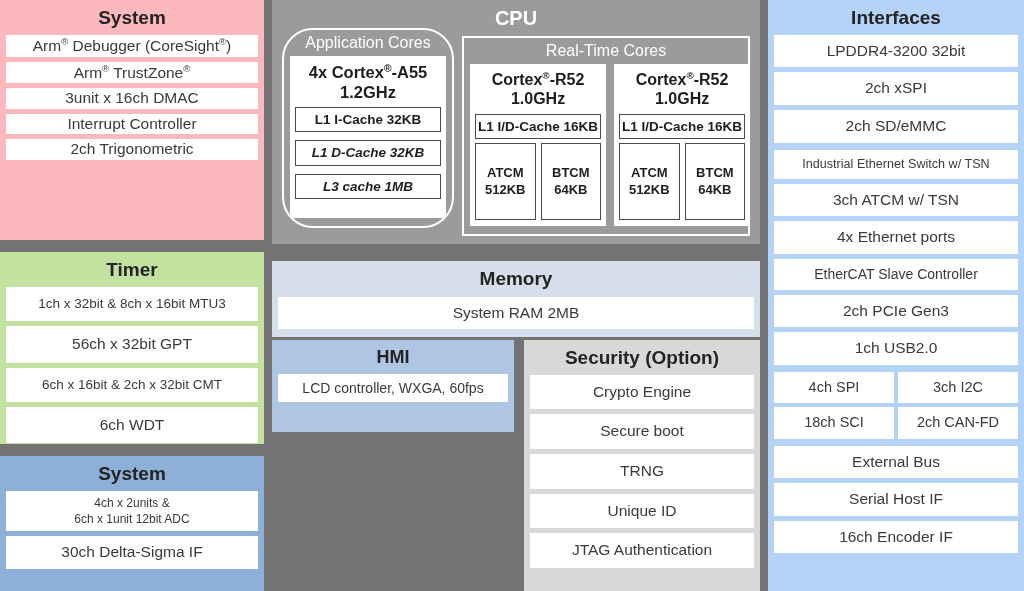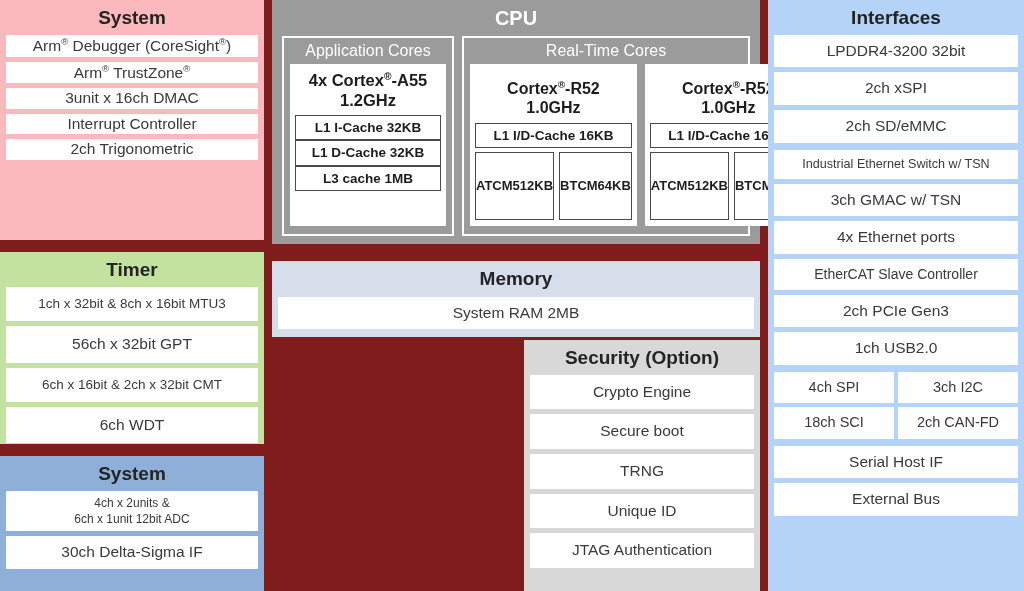--- a/index.html
+++ b/index.html
@@ -10,21 +10,21 @@
     overflow: hidden;
     background: #49704b;
     font-family: "Liberation Sans", sans-serif;
     color: #333333;
   }
 
   .diagram {
     position: relative;
     width: 1024px;
     height: 591px;
-    background: #7f1d1d;
+    background: #737373;
   }
 
   
   .panel {
     position: absolute;
     padding: 4px 6px 6px 6px;
   }
   .panel-title {
     text-align: center;
     font-weight: bold;
@@ -72,21 +72,21 @@
     background: #9b9b9b;
     padding: 2px 6px 6px 6px;
   }
   .core-group-title {
     text-align: center;
     color: #ffffff;
     font-size: 16px;
     padding: 2px 0 4px 0;
     line-height: 1.1;
   }
-  #app-cores { left: 282px; top: 36px; width: 172px; height: 200px; }
+  #app-cores { left: 282px; top: 28px; width: 172px; height: 200px; border-radius: 31px; }
   #rt-cores  { left: 462px; top: 36px; width: 288px; height: 200px; }
 
   .core-box {
     background: #ffffff;
     padding: 5px 5px 6px 5px;
     height: calc(100% - 26px);
   }
   .core-name {
     text-align: center;
     font-weight: bold;
@@ -102,36 +102,36 @@
     border: 1.5px solid #4a4a4a;
     background: #ffffff;
     text-align: center;
     font-weight: bold;
     font-size: 13.5px;
     color: #1d1d1d;
     padding: 4px 2px;
     line-height: 1.15;
     white-space: nowrap;
   }
-  .mem-box + .mem-box { margin-top: 0; }
+  .mem-box + .mem-box { margin-top: 8px; font-style: italic; }
 
   .rt-col { display: flex; gap: 8px; height: calc(100% - 26px); }
   .rt-core {
     background: #ffffff;
     flex: 1;
-    padding: 14px 5px 6px 5px;
+    padding: 5px 5px 6px 5px;
     display: flex;
     flex-direction: column;
   }
   .tcm-row { display: flex; gap: 5px; margin-top: 4px; flex: 1; }
   .tcm-box {
     border: 1.5px solid #4a4a4a;
     flex: 1;
     display: flex;
-    flex-direction: row;
+    flex-direction: column;
     align-items: center;
     justify-content: center;
     font-weight: bold;
     font-size: 13px;
     color: #1d1d1d;
     line-height: 1.3;
     text-align: right;
   }
 
   
@@ -249,20 +249,24 @@
         </div>
       </div>
     </div>
   </div>
 
   <div class="panel" id="memory-panel">
     <div class="panel-title">Memory</div>
     <div class="cell">System RAM 2MB</div>
   </div>
 
+  <div class="panel" id="hmi-panel">
+    <div class="panel-title sm">HMI</div>
+    <div class="cell">LCD controller, WXGA, 60fps</div>
+  </div>
 
   <div class="panel" id="security-panel">
     <div class="panel-title">Security (Option)</div>
     <div class="cell">Crypto Engine</div>
     <div class="cell">Secure boot</div>
     <div class="cell">TRNG</div>
     <div class="cell">Unique ID</div>
     <div class="cell">JTAG Authentication</div>
   </div>
 
@@ -270,33 +274,34 @@
     <div class="panel-title">Interfaces</div>
 
     <div class="if-group">
       <div class="cell">LPDDR4-3200 32bit</div>
       <div class="cell">2ch xSPI</div>
       <div class="cell">2ch SD/eMMC</div>
     </div>
 
     <div class="if-group">
       <div class="cell narrow">Industrial Ethernet Switch w/ TSN</div>
-      <div class="cell">3ch GMAC w/ TSN</div>
+      <div class="cell">3ch ATCM w/ TSN</div>
       <div class="cell">4x Ethernet ports</div>
       <div class="cell tight">EtherCAT Slave Controller</div>
       <div class="cell">2ch PCIe Gen3</div>
       <div class="cell">1ch USB2.0</div>
     </div>
 
     <div class="if-group if-grid">
       <div class="cell">4ch SPI</div>
       <div class="cell">3ch I2C</div>
       <div class="cell">18ch SCI</div>
       <div class="cell">2ch CAN-FD</div>
     </div>
 
     <div class="if-group">
+      <div class="cell">External Bus</div>
       <div class="cell">Serial Host IF</div>
-      <div class="cell">External Bus</div>
+      <div class="cell">16ch Encoder IF</div>
     </div>
   </div>
 
 </div>
 
 </body></html>

